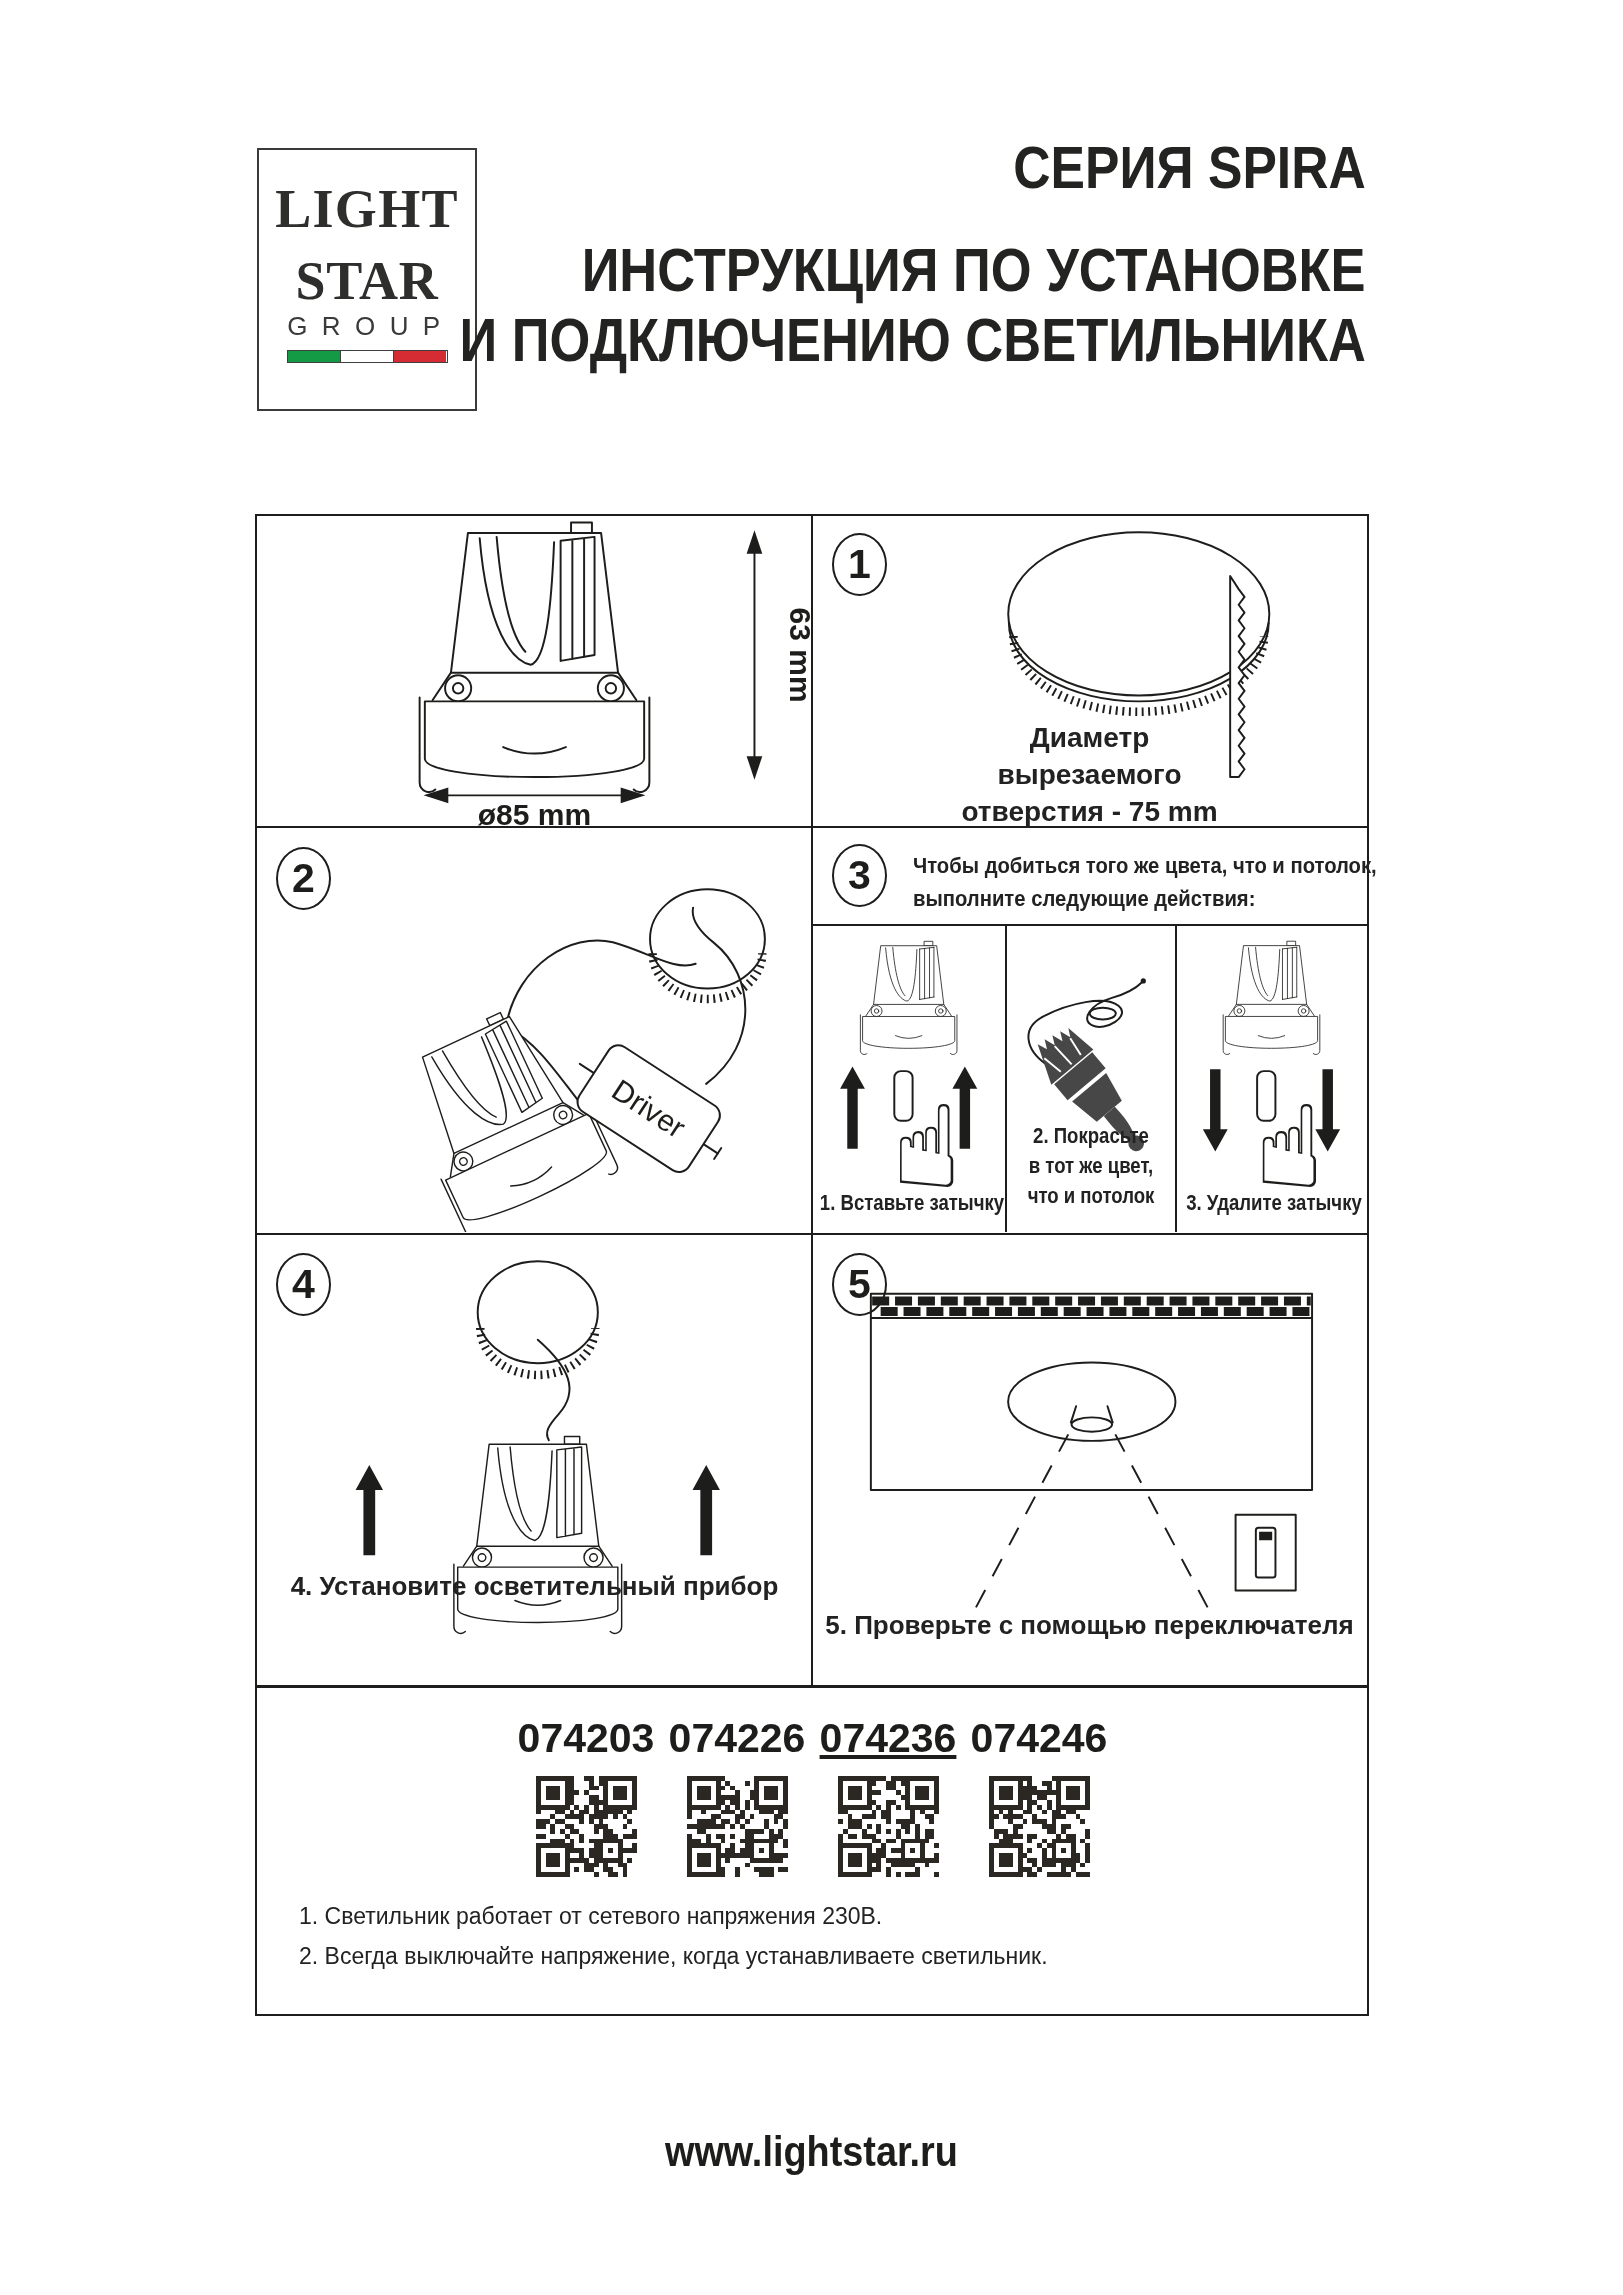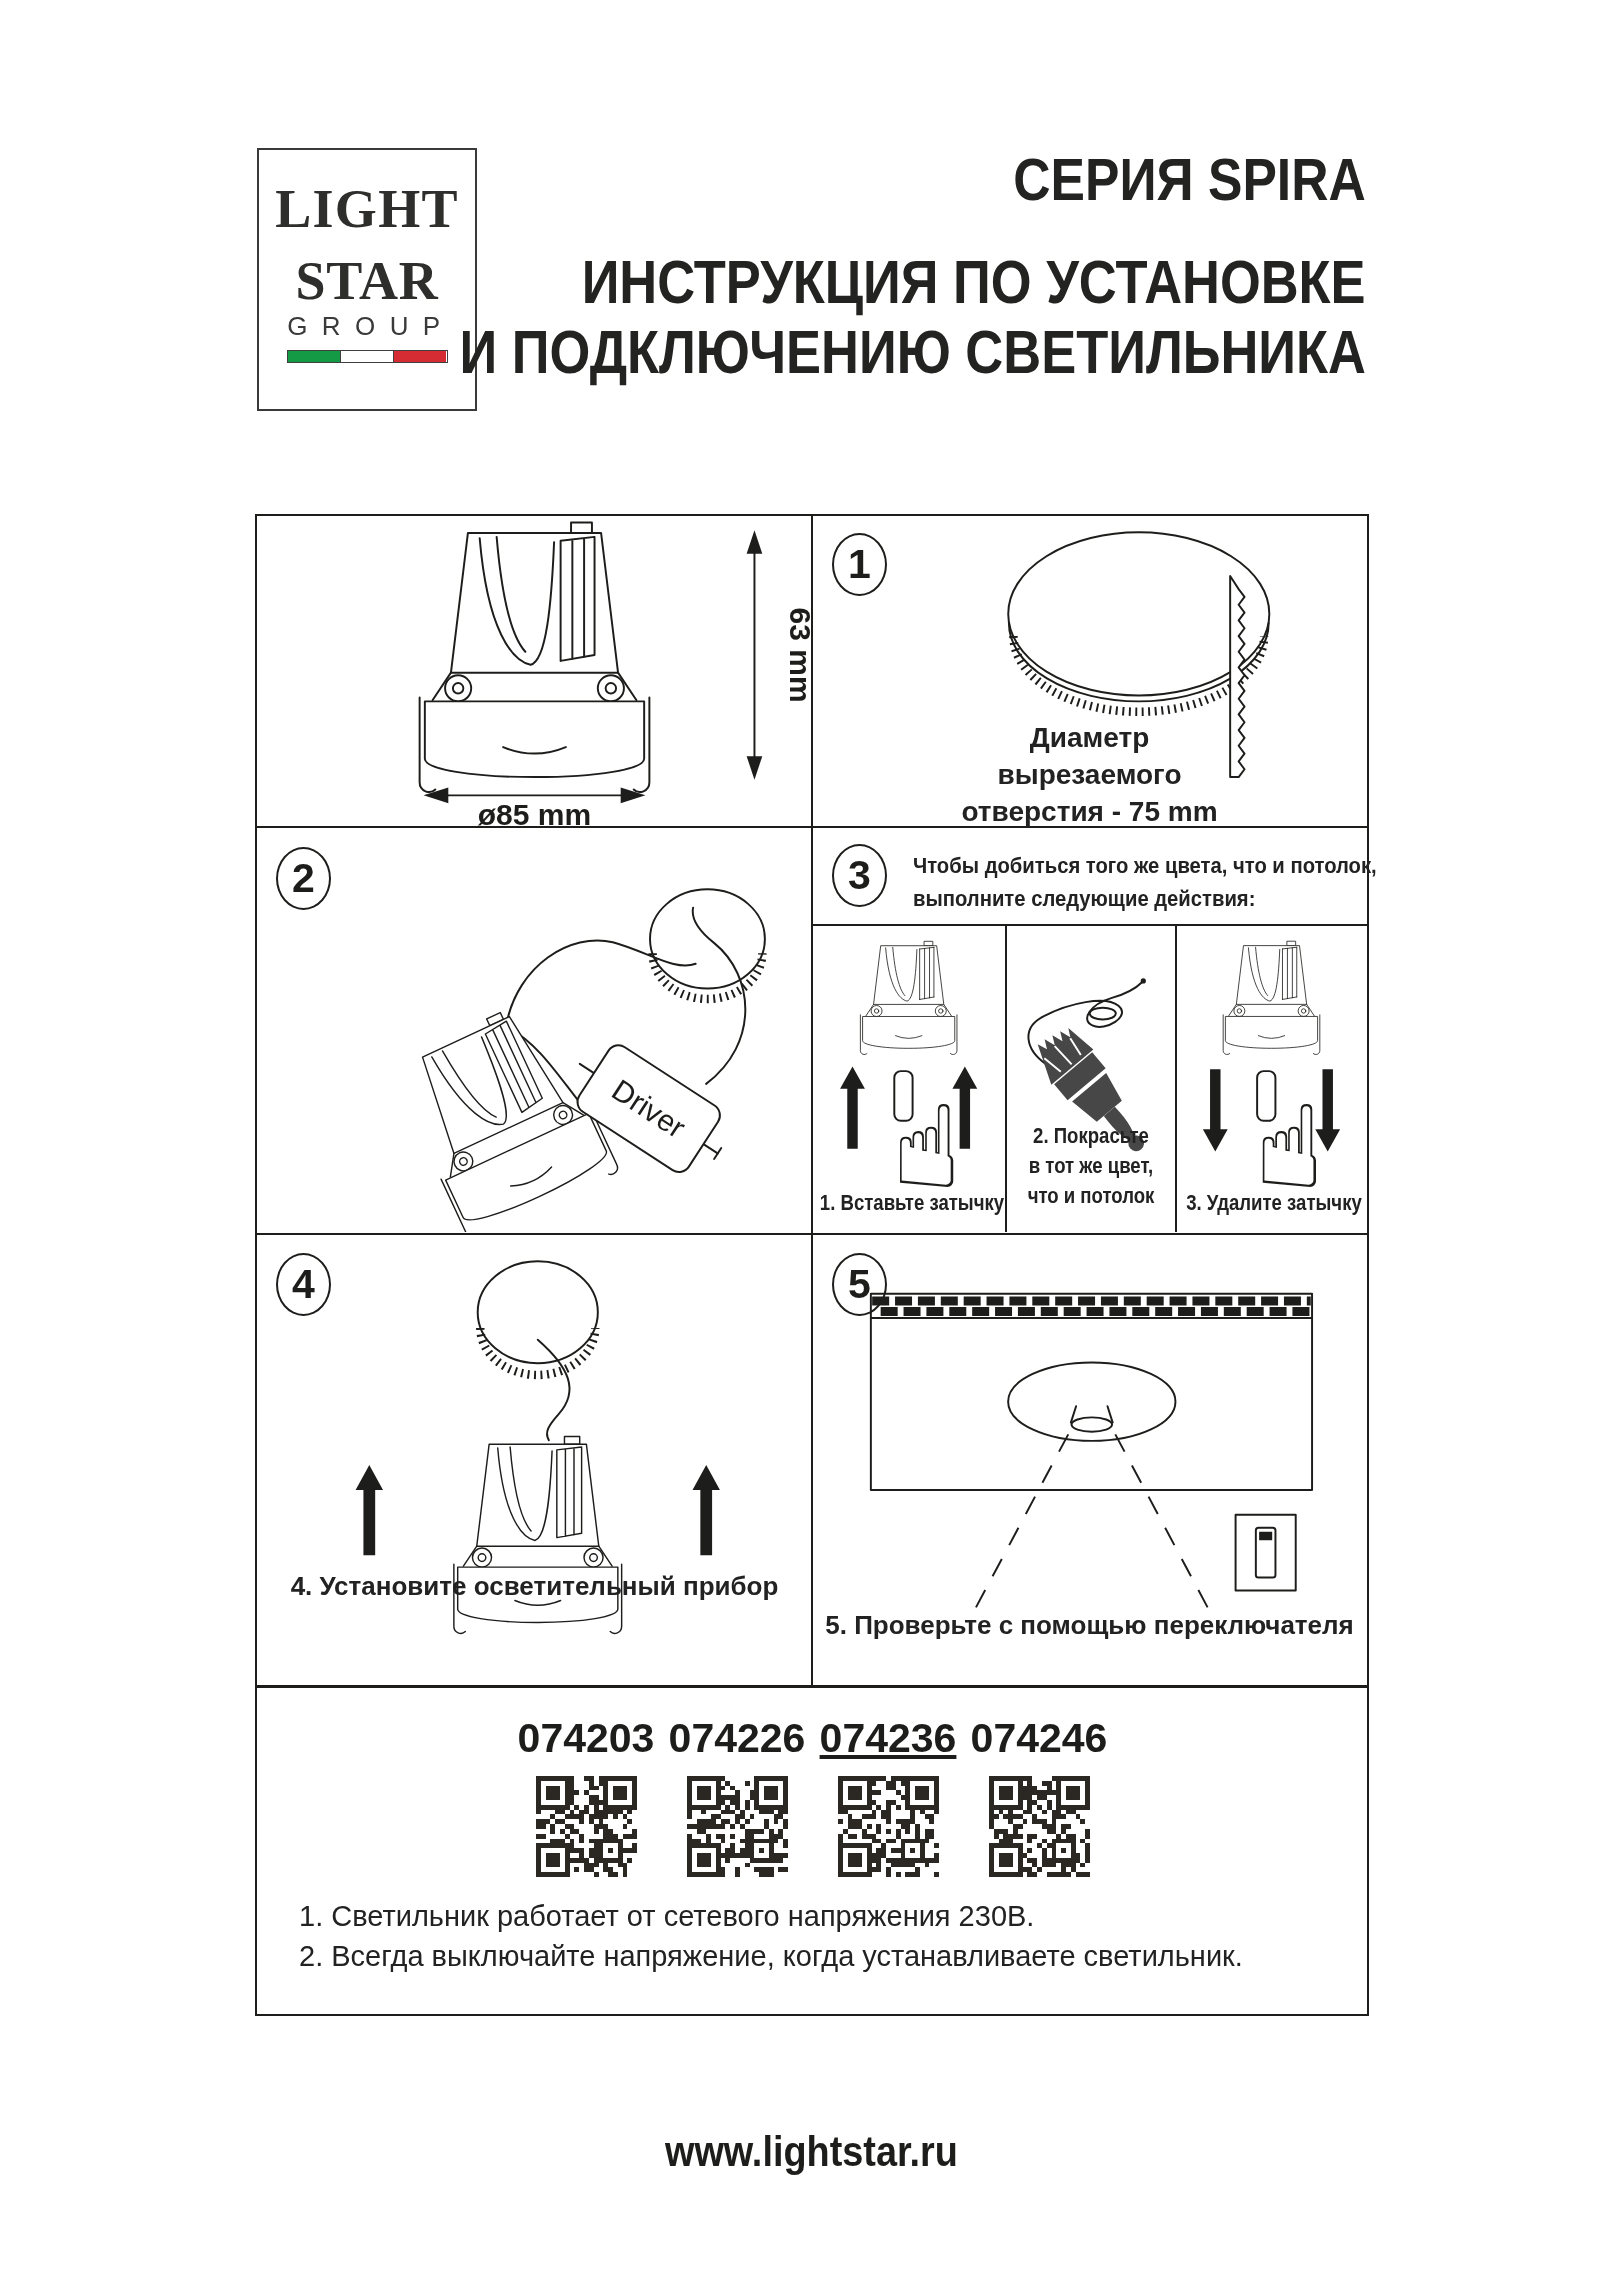--- a/index.html
+++ b/index.html
@@ -18,21 +18,21 @@
   .logo-light{margin-top:34px;font-family:"Liberation Serif",serif;font-weight:700;
               font-size:54px;line-height:.95;letter-spacing:1.3px;color:#2e2e2c;}
   .logo-star{font-family:"Liberation Serif",serif;font-weight:700;font-size:54px;
              line-height:.98;letter-spacing:0.7px;color:#2e2e2c;margin-top:20px;}
   .logo-group{margin-top:5.2px;font-size:26px;font-weight:400;letter-spacing:14.4px;
               padding-left:7.8px;color:#3a3a3a;line-height:1;}
   .flag{width:159px;height:11px;margin:10.5px auto 0;display:flex;border:1.3px solid #3f3f3f;box-sizing:content-box;}
   .flag .g{flex:1;background:#149a44;}
   .flag .w{flex:1;background:#ffffff;border-left:0.7px solid #3f3f3f;border-right:0.7px solid #3f3f3f;}
   .flag .r{flex:1;background:#d52b32;}
-  .title-block{right:257px;top:138px;text-align:right;font-weight:700;color:#232322;margin-top:12px;}
+  .title-block{right:257px;top:138px;text-align:right;font-weight:700;color:#232322;}
   .cond{display:inline-block;transform:scaleX(.86);transform-origin:right center;white-space:nowrap;}
   .t-series{font-size:60px;line-height:1;}
   .t-articles{font-size:60px;line-height:1;margin-top:13px;}
   .t-instr{font-size:61px;line-height:1;margin-top:42px;}
   .t-instr2{font-size:61px;line-height:1;margin-top:9.1px;}
   
   .gridline{background:#1d1d1b;}
   .grid-frame{left:255px;top:514px;width:1110px;height:1498px;border:2px solid #1d1d1b;}
   
   .badge{width:55px;height:63px;border:2px solid #1d1d1b;border-radius:50%;
@@ -41,21 +41,21 @@
   
   .cap{font-weight:700;color:#222;}
   .cap1{left:812px;top:719px;width:555px;text-align:center;font-size:28px;line-height:37px;}
   .cap3{left:913px;top:849px;font-size:22px;line-height:33px;transform:scaleX(.92);transform-origin:left top;white-space:nowrap;}
   .capD1{left:812px;top:1190px;width:194px;padding-left:9.1px;font-size:21.6px;transform:scaleX(.86);transform-origin:left top;white-space:nowrap;box-sizing:border-box;}
   .capD2{left:1006px;top:1121px;width:170px;text-align:center;font-size:21.6px;line-height:30px;transform:scaleX(.86);transform-origin:center top;}
   .capD3{left:1176px;top:1190px;width:191px;padding-left:11.8px;font-size:21.6px;transform:scaleX(.86);transform-origin:left top;white-space:nowrap;box-sizing:border-box;}
   .capE{left:257px;top:1571px;width:555px;text-align:center;font-size:26px;}
   .capF{left:812px;top:1610px;width:555px;text-align:center;font-size:26px;}
   .qr-label{top:1715px;width:150px;text-align:center;font-size:41px;font-weight:700;}
-  .notes{left:299px;top:1896px;font-size:29px;line-height:40px;font-weight:400;color:#222;}
+  .notes{left:299px;top:1896px;font-size:23px;line-height:40px;font-weight:400;color:#222;}
   .footer{left:0;top:2127px;width:1623px;text-align:center;font-size:43px;font-weight:700;}
   .footer .cond{transform-origin:center center;transform:scaleX(.88);}
 </style>
 </head>
 <body>
 
 <div id="page">
 
   <div class="abs logo-box">
     <div class="logo-light">LIGHT</div>

